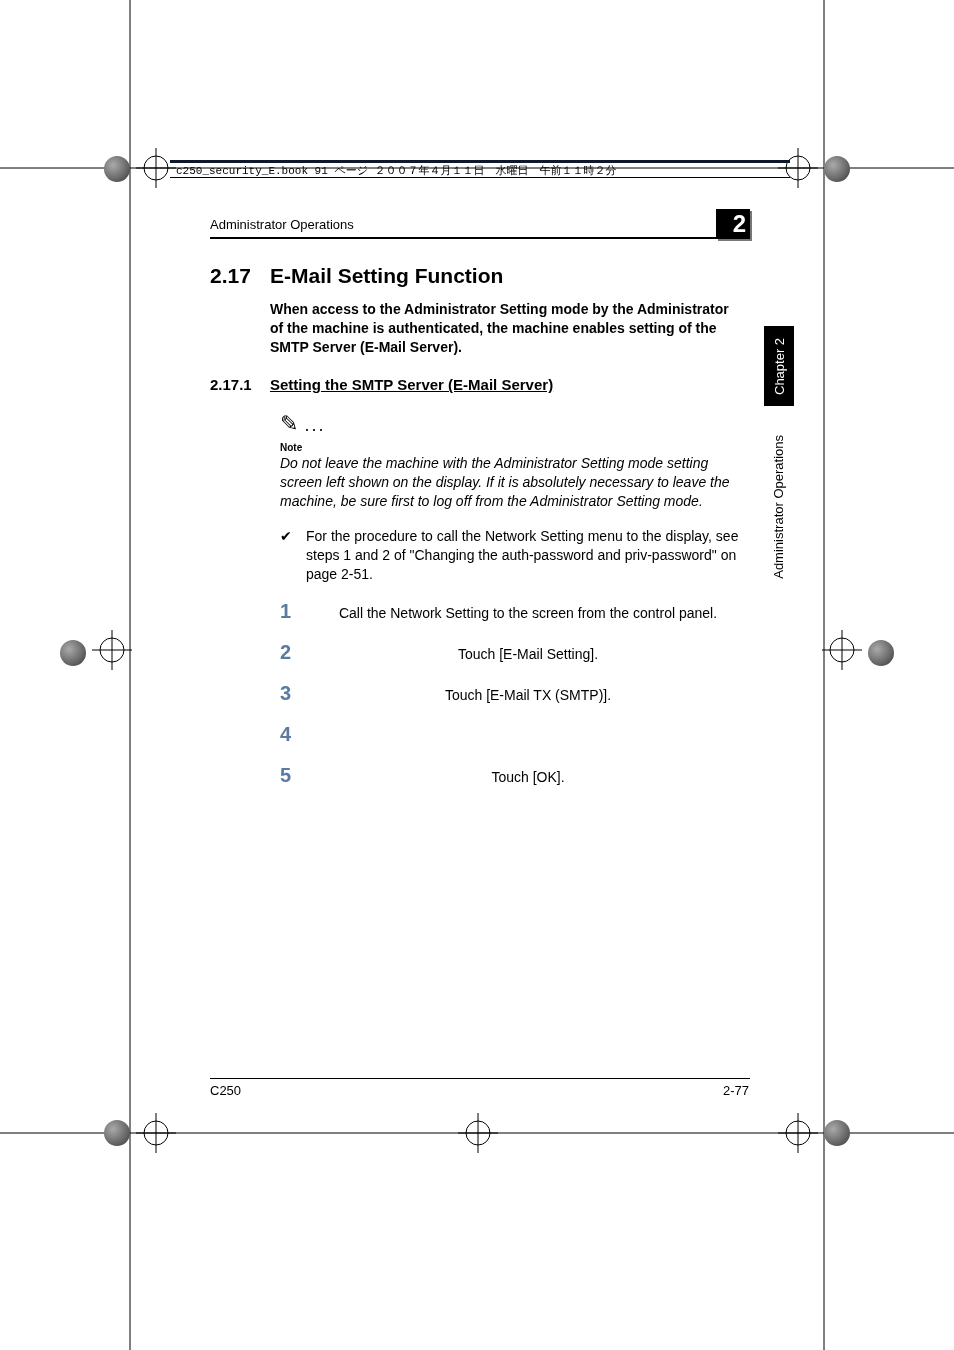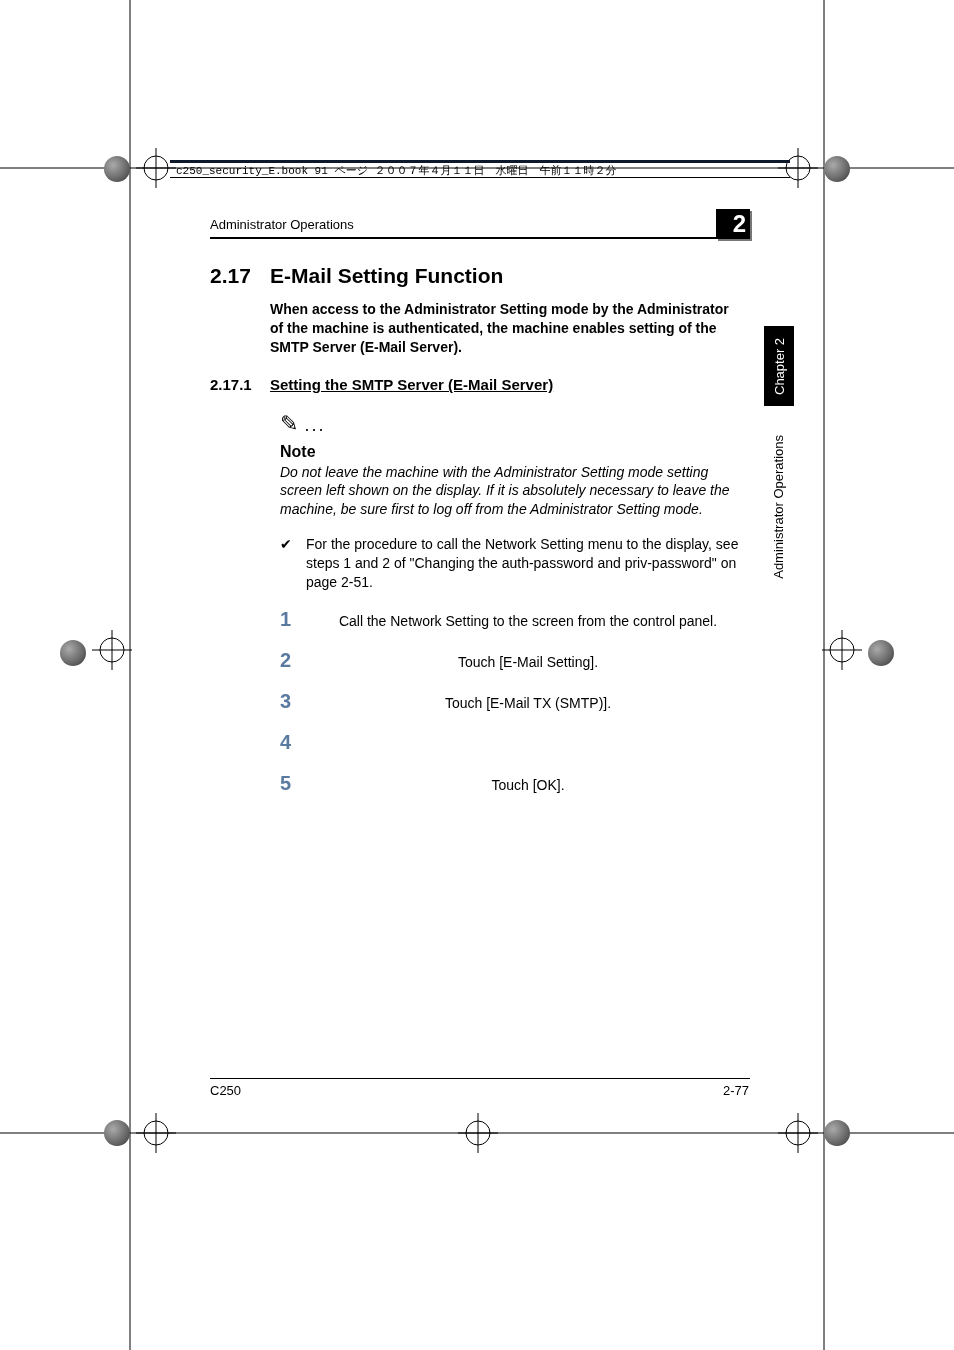--- a/index.html
+++ b/index.html
@@ -75,21 +75,21 @@
   }
   .h1row { font-weight: bold; font-size: 21px; margin-bottom: 10px; }
   .h1row .num { display: inline-block; width: 60px; }
   .intro { margin-left: 60px; margin-bottom: 18px; font-weight: bold; }
   .h2row { font-weight: bold; font-size: 15px; margin-bottom: 14px; text-decoration: underline; }
   .h2row .num { display: inline-block; width: 60px; }
   .note-block { margin-left: 70px; margin-bottom: 16px; }
   .note-glyph-row { display: flex; align-items: flex-end; gap: 6px; margin-bottom: 2px; }
   .note-glyph { font-size: 22px; }
   .note-dots { font-size: 18px; letter-spacing: 2px; position: relative; top: -2px; }
-  .note-label { font-weight: bold; font-size: 16px; }
+  .note-label { font-weight: bold; font-size: 10px; }
   .note-body { font-style: italic; }
   .sub-head { font-weight: bold; margin-left: 70px; margin-bottom: 10px; }
   .check-item { display: flex; margin-left: 70px; margin-bottom: 14px; }
   .check-mark { width: 26px; flex-shrink: 0; font-size: 14px; }
   .check-text { flex: 1; }
   .step { display: flex; margin-left: 70px; margin-bottom: 14px; align-items: baseline; }
   .step-num { width: 36px; flex-shrink: 0; color: #5a7aa0; font-weight: bold; font-size: 20px; font-family: Arial, sans-serif; }
   .step-text { flex: 1; text-align: center; }
   .side-tab-black {
     position: absolute;

